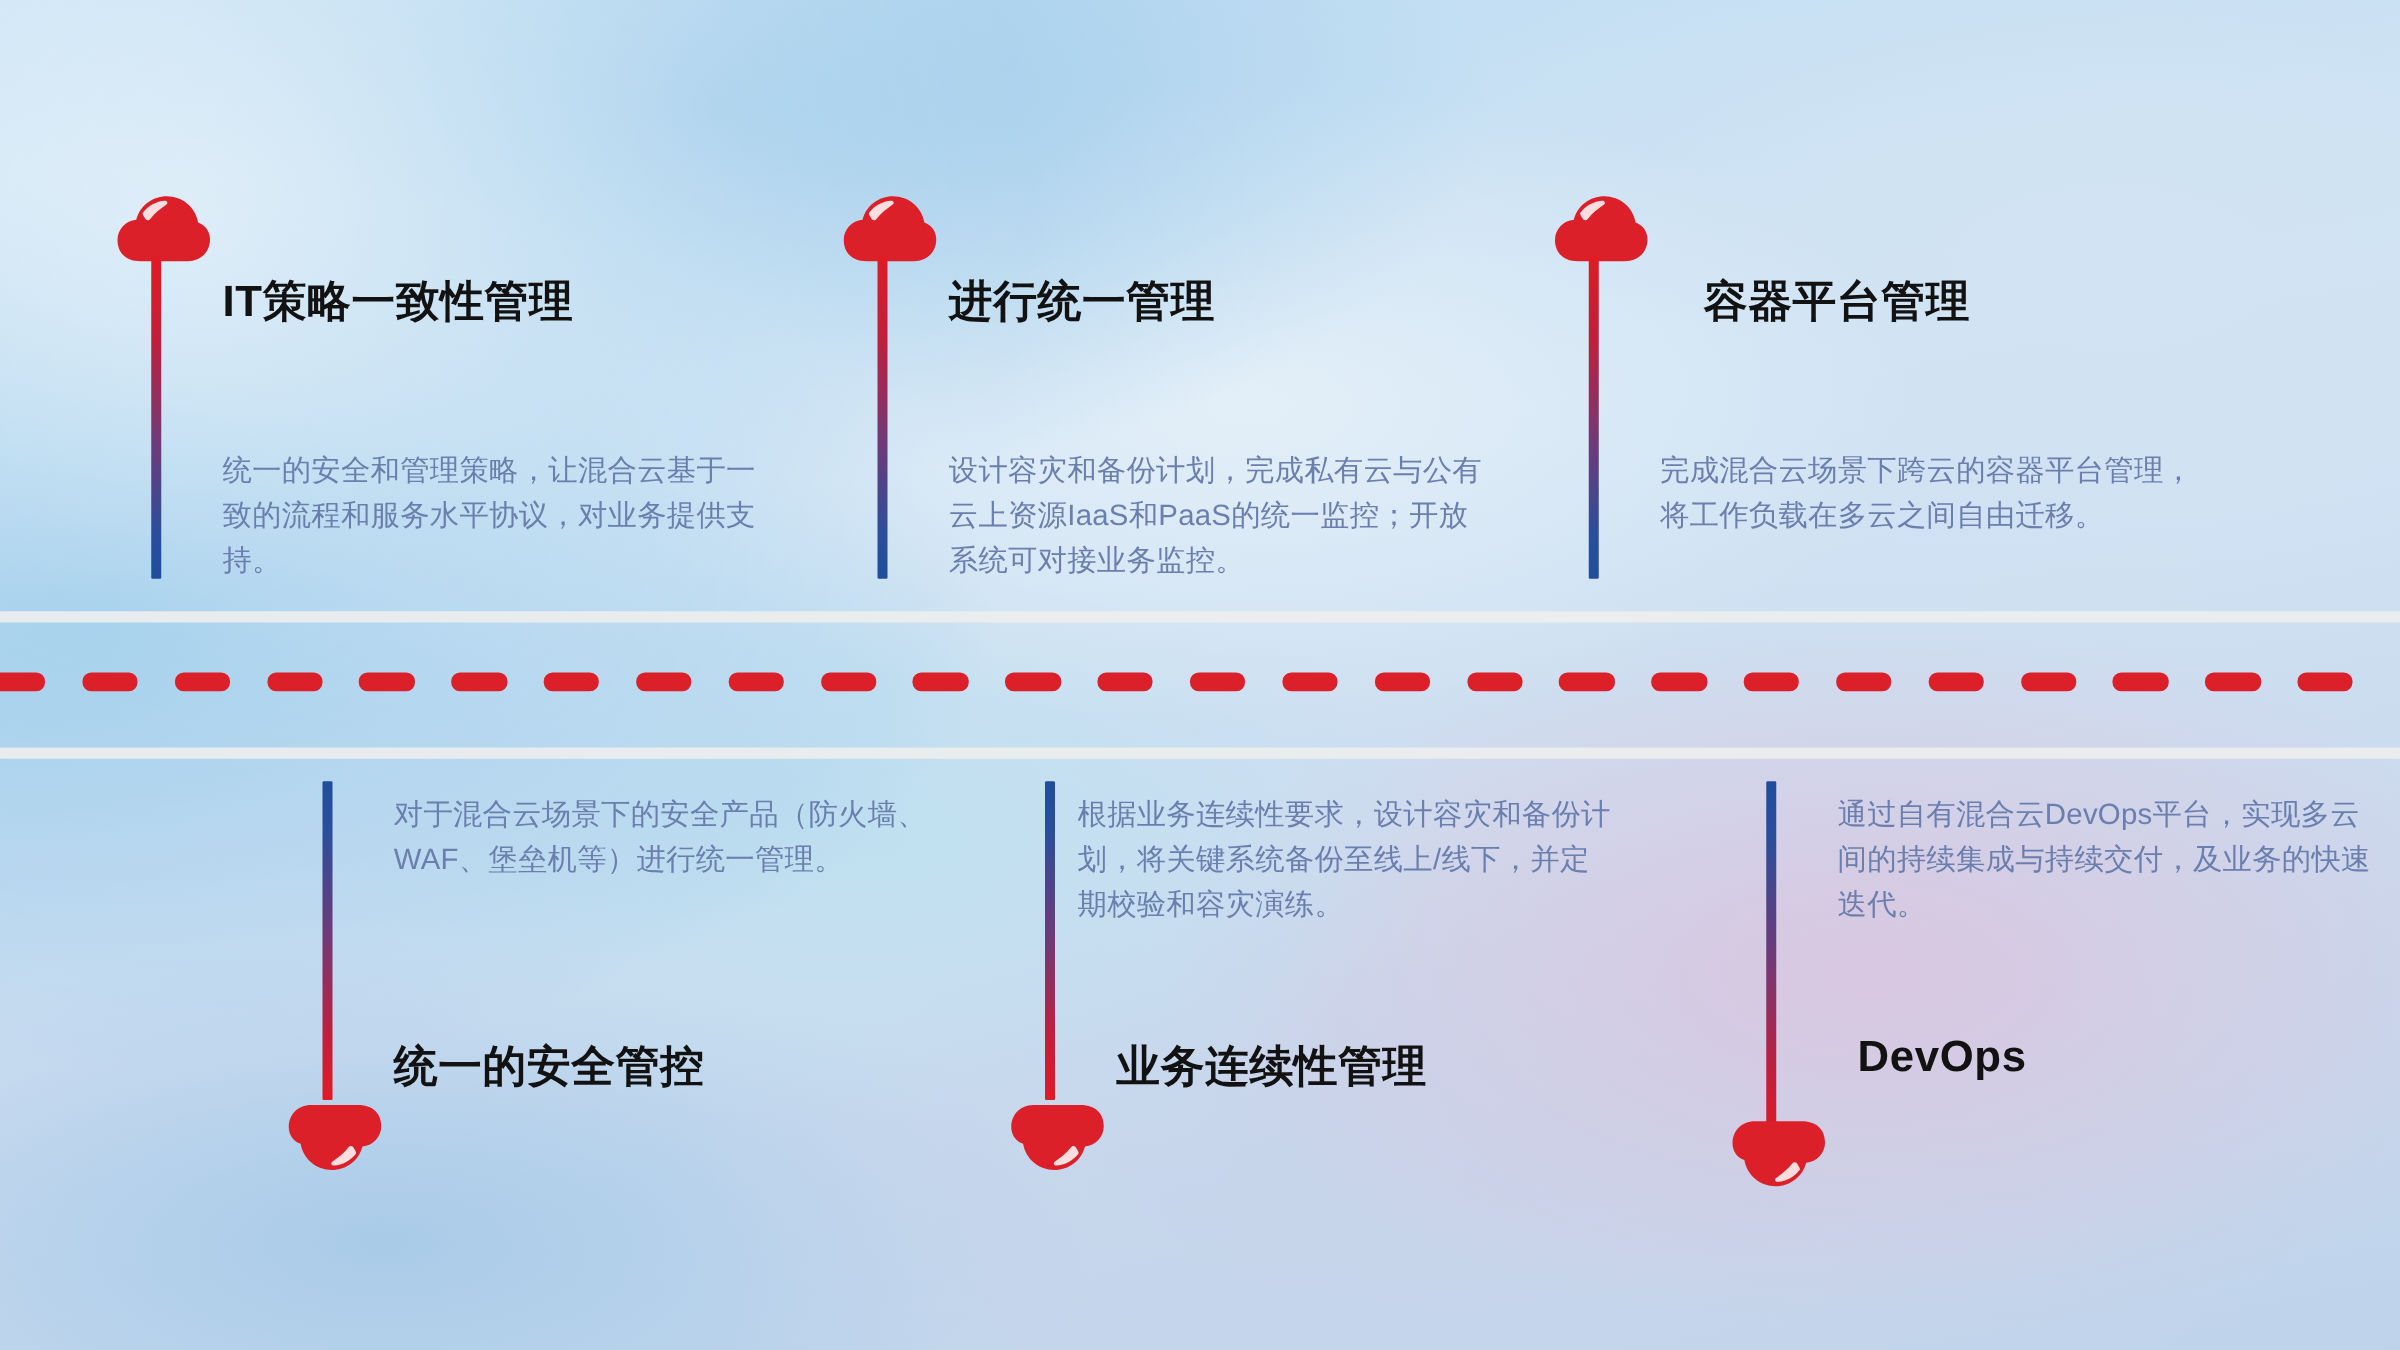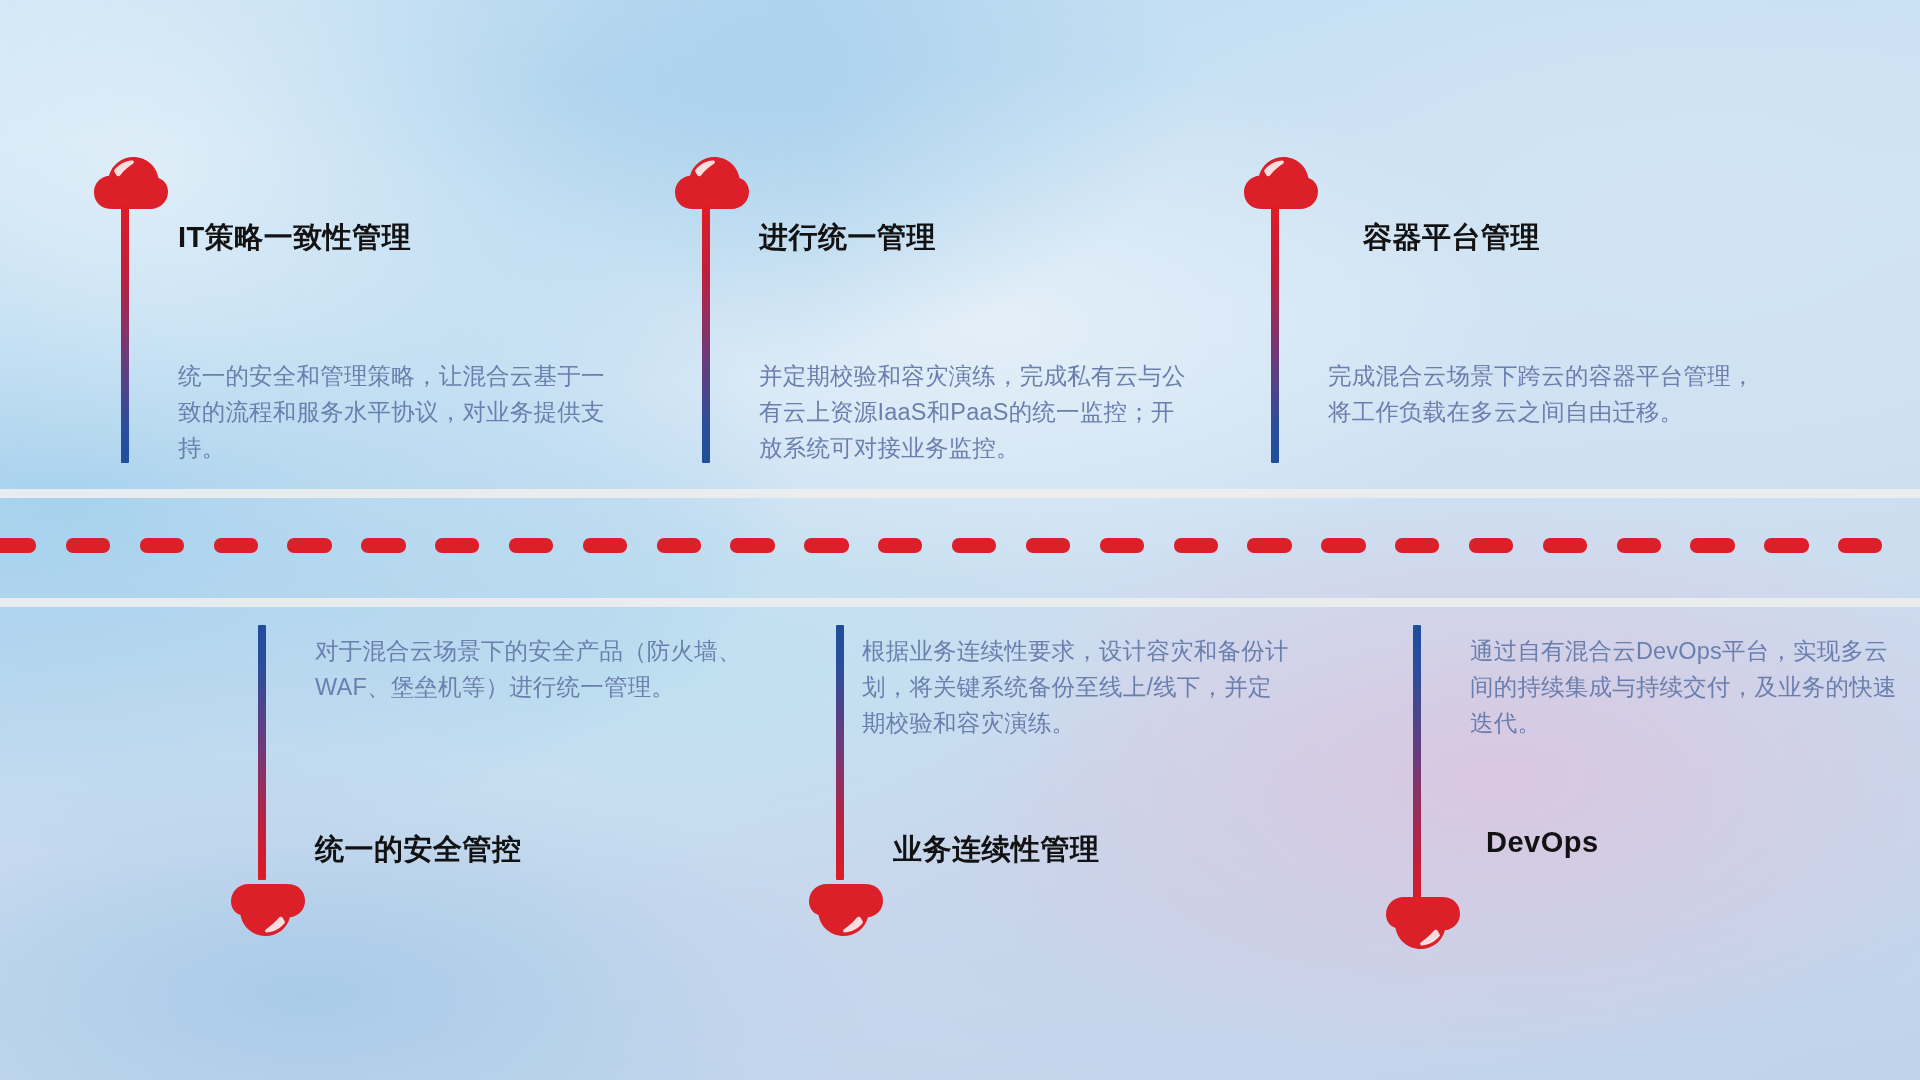--- a/index.html
+++ b/index.html
@@ -80,21 +80,21 @@
   
   .cloud {
     position: absolute;
     width: 78px;
     height: 56px;
   }
   .cloud svg { display: block; width: 100%; height: 100%; }
 
   .title {
     position: absolute;
-    font-size: 29px;
+    font-size: 35px;
     font-weight: bold;
     color: #121212;
     white-space: nowrap;
     letter-spacing: 0.5px;
   }
 
   .body-text {
     position: absolute;
     font-size: 23.5px;
     line-height: 36px;
@@ -122,21 +122,21 @@
 
   <div class="col">
     <div class="cloud" style="left:673px; top:155px;">
       <svg viewBox="0 0 78 56" xmlns="http://www.w3.org/2000/svg">
         <path d="M20.5 54 C8 54 2 46.5 2 37 C2 28.5 8.5 21.5 17 20.8 C20 9.5 30 2 41.5 2 C54 2 64.5 11 66.5 23 C72.5 25 76 30.5 76 36.5 C76 46 69 54 58 54 Z" fill="#dc2029"></path>
         <path d="M22 15.5 C26.5 9.5 33 6 40 5.6 C41.8 5.5 42.6 7.6 41.2 8.6 C36.5 11.8 31.8 15.6 28.2 20.2 C27 21.8 24.6 21.4 24 19.6 L22.6 17.3 Z" fill="#ffffff" opacity="0.85"></path>
       </svg>
     </div>
     <div class="stem down" style="left:702px; top:205px; height:258px;"></div>
     <div class="title" style="left:759px; top:218px;">进行统一管理</div>
-    <div class="body-text" style="left:759px; top:358px;">并定期校验和容灾演练，完成私有云与公有云上资源IaaS和PaaS的统一监控；开放系统可对接业务监控。</div>
+    <div class="body-text" style="left:759px; top:358px;">设计容灾和备份计划，完成私有云与公有云上资源IaaS和PaaS的统一监控；开放系统可对接业务监控。</div>
   </div>
 
   <div class="col">
     <div class="cloud" style="left:1242px; top:155px;">
       <svg viewBox="0 0 78 56" xmlns="http://www.w3.org/2000/svg">
         <path d="M20.5 54 C8 54 2 46.5 2 37 C2 28.5 8.5 21.5 17 20.8 C20 9.5 30 2 41.5 2 C54 2 64.5 11 66.5 23 C72.5 25 76 30.5 76 36.5 C76 46 69 54 58 54 Z" fill="#dc2029"></path>
         <path d="M22 15.5 C26.5 9.5 33 6 40 5.6 C41.8 5.5 42.6 7.6 41.2 8.6 C36.5 11.8 31.8 15.6 28.2 20.2 C27 21.8 24.6 21.4 24 19.6 L22.6 17.3 Z" fill="#ffffff" opacity="0.85"></path>
       </svg>
     </div>
     <div class="stem down" style="left:1271px; top:205px; height:258px;"></div>

